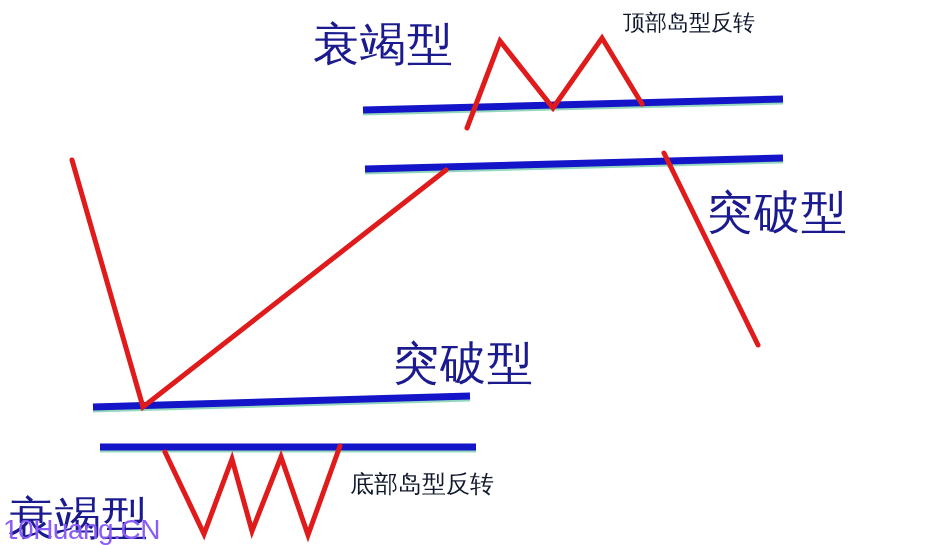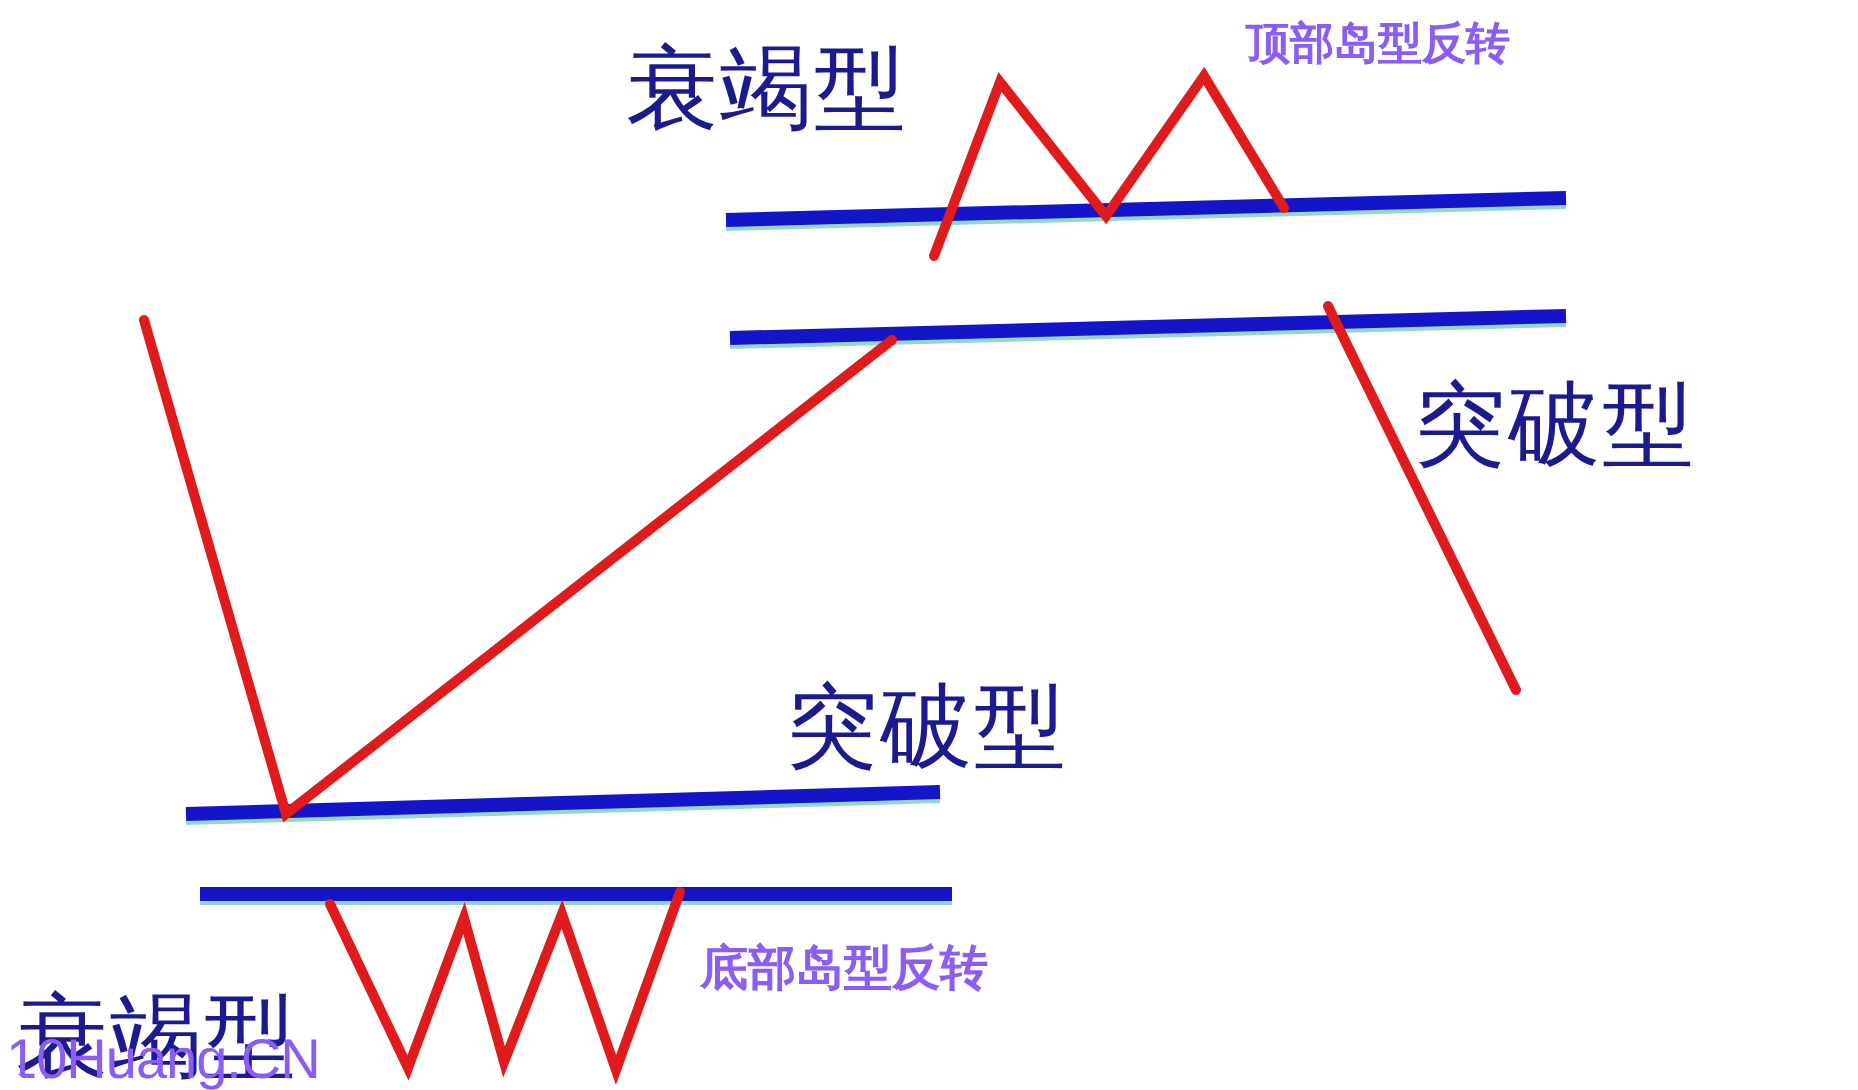--- a/index.html
+++ b/index.html
@@ -31,23 +31,23 @@
     line-height: 1;
     user-select: none;
   }
   .label-serif-blue {
     color: #1b1b8f;
     font-family: "Liberation Serif", "DejaVu Serif", serif;
     font-weight: 400;
     letter-spacing: 1px;
   }
   .label-sans-red {
-    color: #8b5cf6;
+    color: #0f172a;
     font-family: "DejaVu Sans", "Liberation Sans", sans-serif;
-    font-weight: bold;
+    font-weight: normal;
     letter-spacing: 0px;
   }
   .label-watermark {
     color: #8b5cf6;
     font-family: Liberation Sans, sans-serif;
     font-weight: 400;
     font-size: 28px;
     letter-spacing: -0.5px;
   }
   #lbl-exhaustion-top { left: 313px; top: 22px; font-size: 46px; }

